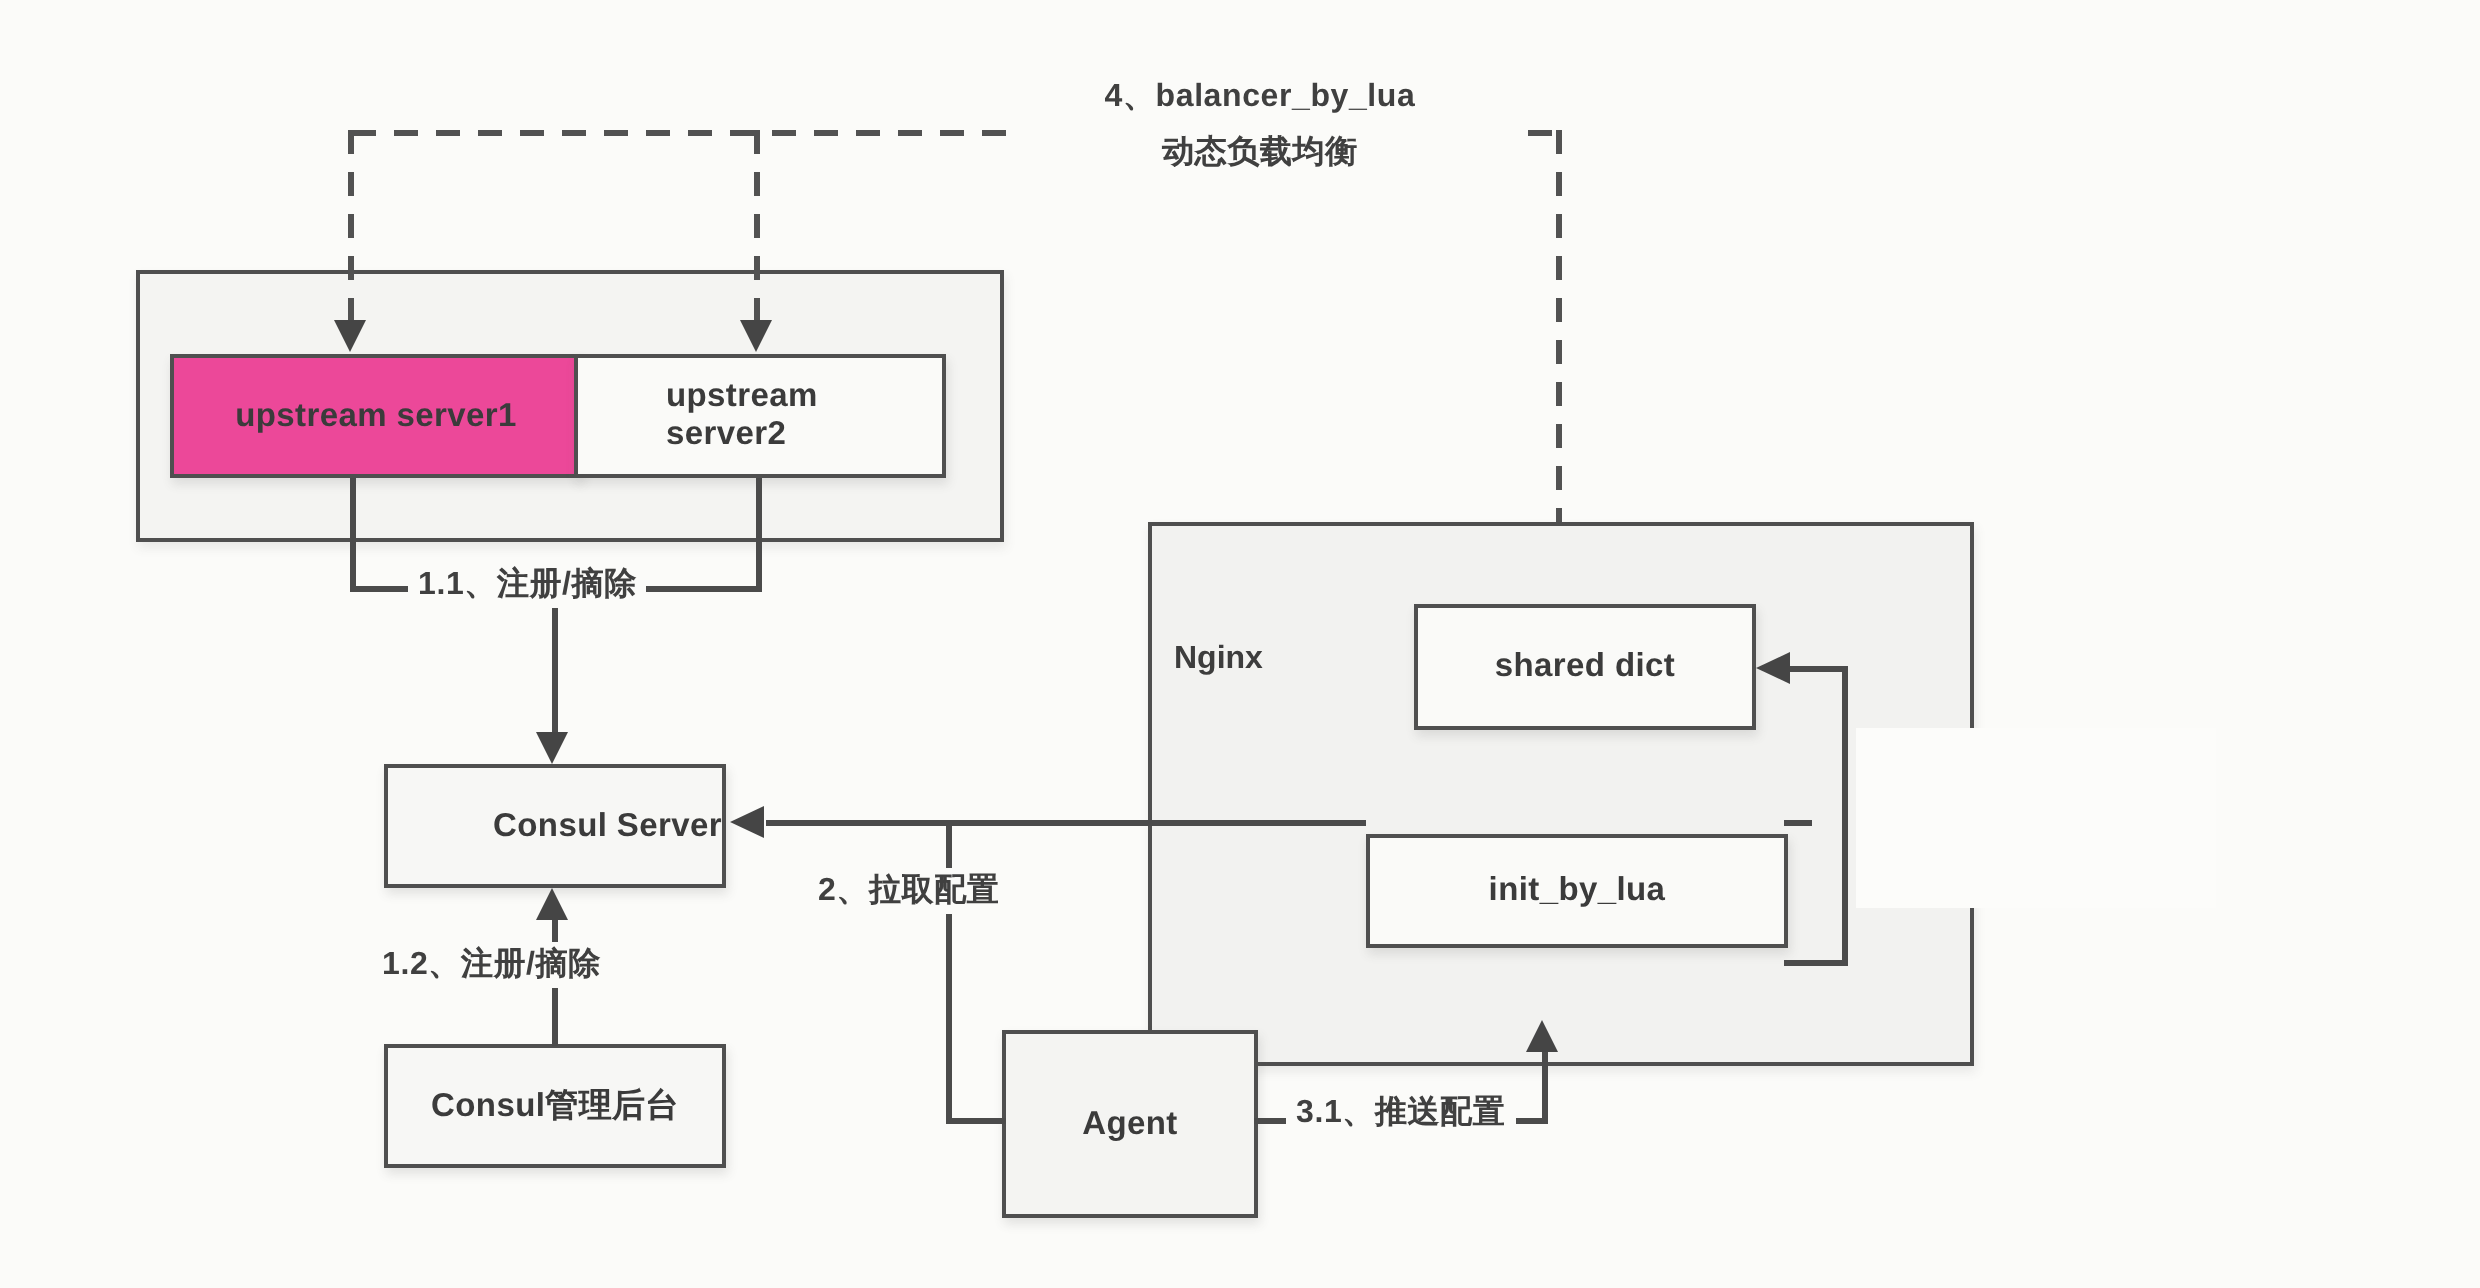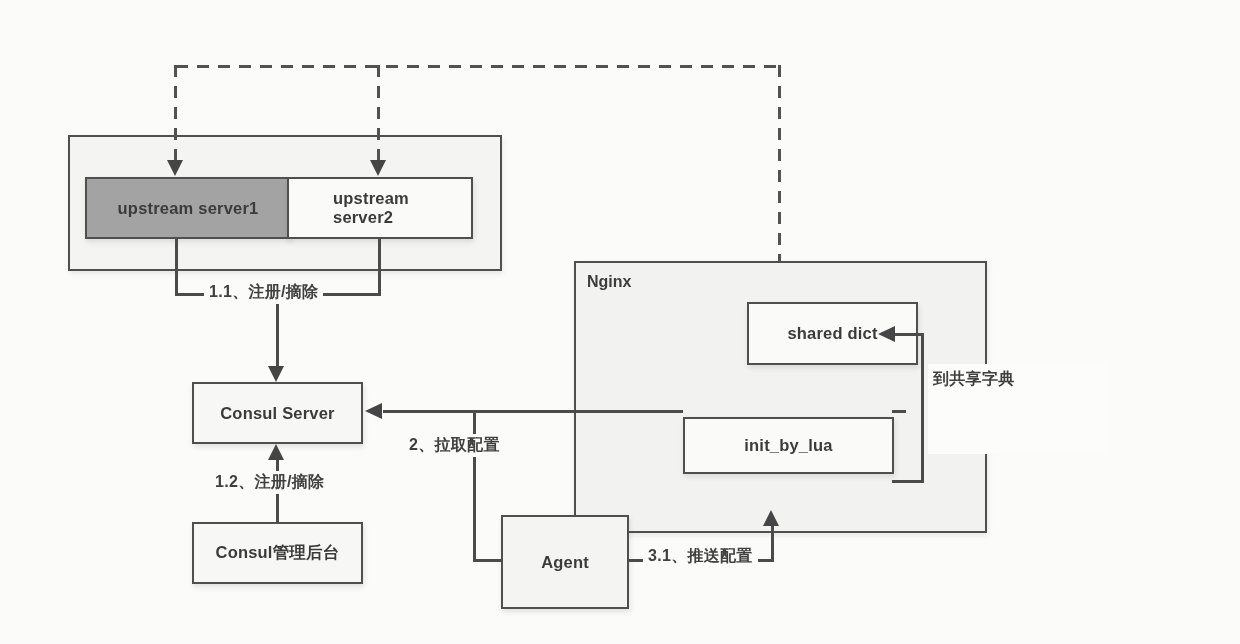--- a/index.html
+++ b/index.html
@@ -53,49 +53,50 @@
     z-index:5;
     letter-spacing:.3px;
   }
   .note .ln{display:block;line-height:28px;}
   .nginx-title{
     position:absolute;
     font-size:16px;
     font-weight:600;
     color:#3d3d3d;
     z-index:2;
+    margin-top:48px;
   }
 </style>
 </head>
 <body>
 
 <div id="canvas">
 
   <div class="box group" style="left:68px;top:135px;width:434px;height:136px;background:#f4f4f2;"></div>
 
   <div class="box group" style="left:574px;top:261px;width:413px;height:272px;background:#f2f2f0;"></div>
   <div class="nginx-title" style="left:587px;top:273px;">Nginx</div>
 
-  <div class="box" style="left:85px;top:177px;width:206px;height:62px;background:#a3a3a3;">
+  <div class="box" style="left:85px;top:177px;width:206px;height:62px;background:#ec4899;">
     <span>upstream server1</span>
   </div>
 
   <div class="box" style="left:287px;top:177px;width:186px;height:62px;background:#fafaf8;padding-left:44px;">
     <span>upstream server2</span>
   </div>
 
-  <div class="box" style="left:192px;top:382px;width:171px;height:62px;background:#f7f7f5;">
+  <div class="box" style="left:192px;top:382px;width:171px;height:62px;background:#f7f7f5;justify-content:flex-end;">
     <span>Consul Server</span>
   </div>
 
   <div class="box" style="left:192px;top:522px;width:171px;height:62px;background:#f7f7f5;">
     <span>Consul管理后台</span>
   </div>
 
-  <div class="box" style="left:707px;top:302px;width:171px;height:63px;background:#fafaf8;z-index:2;margin-left:40px;">
+  <div class="box" style="left:707px;top:302px;width:171px;height:63px;background:#fafaf8;z-index:2;">
     <span>shared dict</span>
   </div>
 
   <div class="box" style="left:683px;top:385px;width:211px;height:57px;background:#fafaf8;z-index:2;margin-top:32px;">
     <span>init_by_lua</span>
   </div>
 
 
   <div class="box" style="left:501px;top:515px;width:128px;height:94px;background:#f4f4f2;z-index:2;">
     <span>Agent</span>
@@ -125,26 +126,29 @@
   <div class="hline" style="left:627px;top:559px;width:147px;height:3px;"></div>
   <div class="vline" style="left:771px;top:526px;width:3px;height:36px;"></div>
   <div class="arr up" style="left:763px;top:510px;"></div>
 
   <div class="hline" style="left:892px;top:480px;width:32px;height:3px;"></div>
   <div class="vline" style="left:921px;top:333px;width:3px;height:150px;"></div>
   <div class="hline" style="left:893px;top:333px;width:30px;height:3px;"></div>
   <div class="arr left" style="left:878px;top:326px;"></div>
   <div class="hline" style="left:892px;top:410px;width:14px;height:3px;"></div>
 
+  <div class="note" style="left:505px;top:34px;width:240px;text-align:center;white-space:normal;">
+    <span class="ln">4、balancer_by_lua</span>
+    <span class="ln">动态负载均衡</span>
+  </div>
 
   <div class="note" style="left:204px;top:281px;">1.1、注册/摘除</div>
 
-  <div class="note" style="left:210px;top:471px;text-align:center;">1.2、注册/摘除</div>
+  <div class="note" style="left:186px;top:471px;text-align:center;">1.2、注册/摘除</div>
 
   <div class="note" style="left:404px;top:434px;">2、拉取配置</div>
 
   <div class="note" style="left:643px;top:545px;">3.1、推送配置</div>
 
   <div class="note" style="left:928px;top:364px;width:170px;height:88px;background:#fcfcfa;white-space:normal;">
-    <span class="ln">到共享字典</span>
   </div>
 
 </div>
 
 </body></html>

